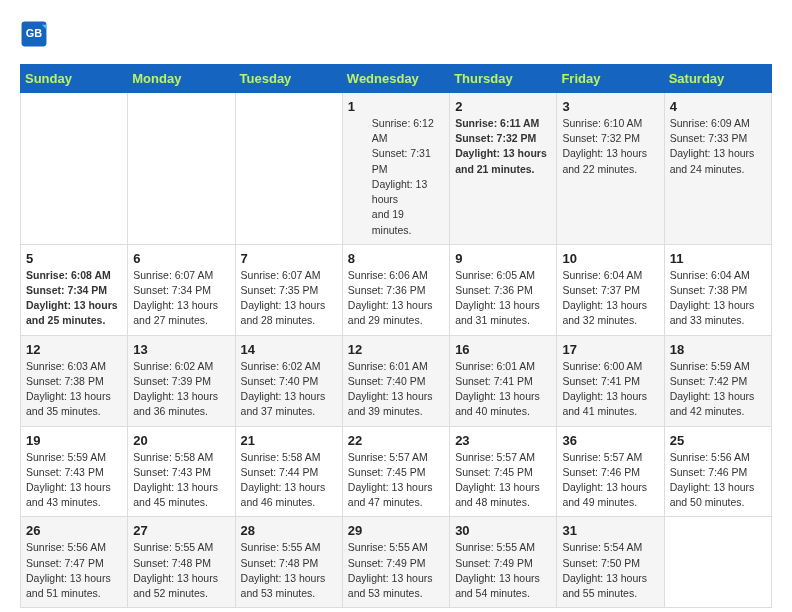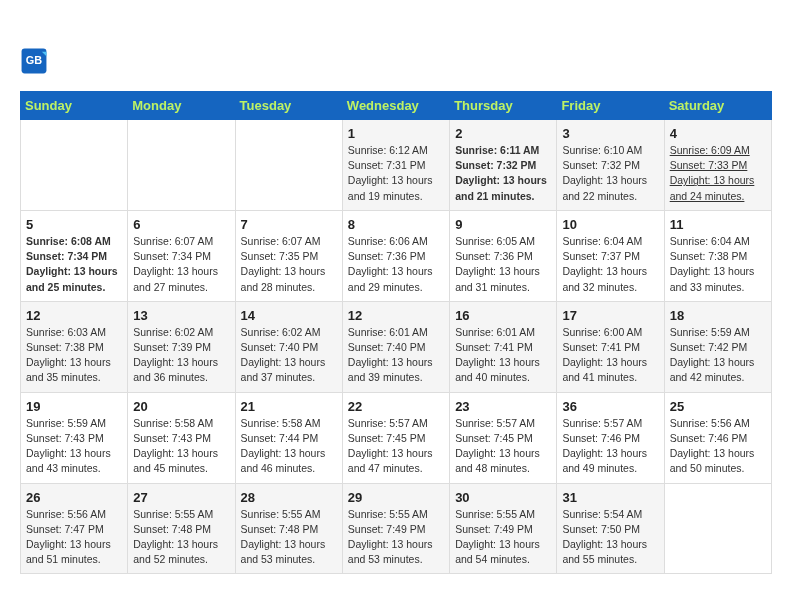--- a/index.html
+++ b/index.html
@@ -13,21 +13,20 @@
     .header {
       display: flex;
       justify-content: space-between;
       align-items: flex-start;
       margin-bottom: 16px;
     }
     .logo {
       display: flex;
       align-items: center;
       gap: 4px;
-      margin-top: 27px;
     }
     .logo-text {
       font-size: 18px;
       font-weight: bold;
       color: #1a1a2e;
       line-height: 1.1;
     }
     .logo-text .blue { color: #1565c0; }
     .logo-icon {
       width: 28px;
@@ -121,42 +120,42 @@
         <th>Saturday</th>
       </tr>
   </thead>
   <tbody id="calendar-body">
   <tr>
         <td class="empty"></td>
         <td class="empty"></td>
         <td class="empty"></td>
         <td>
           <div class="day-num">1</div>
-          <div class="day-info" style="white-space: pre-line;">Sunrise: 6:12 AM
+          <div class="day-info" style="white-space: pre-line; margin-left: 24px;">Sunrise: 6:12 AM
 Sunset: 7:31 PM
 Daylight: 13 hours
 and 19 minutes.</div>
         </td>
         <td>
           <div class="day-num">2</div>
           <div class="day-info" style="white-space: pre-line; font-weight: bold;">Sunrise: 6:11 AM
 Sunset: 7:32 PM
 Daylight: 13 hours
 and 21 minutes.</div>
         </td>
         <td>
           <div class="day-num">3</div>
           <div class="day-info" style="white-space: pre-line;">Sunrise: 6:10 AM
 Sunset: 7:32 PM
 Daylight: 13 hours
 and 22 minutes.</div>
         </td>
         <td>
           <div class="day-num">4</div>
-          <div class="day-info" style="white-space: pre-line; text-decoration: underline;">Sunrise: 6:09 AM
+          <div class="day-info" style="white-space: pre-line;">Sunrise: 6:09 AM
 Sunset: 7:33 PM
 Daylight: 13 hours
 and 24 minutes.</div>
         </td>
       </tr>
       <tr>
         <td>
           <div class="day-num">5</div>
           <div class="day-info" style="white-space: pre-line; font-weight: bold;">Sunrise: 6:08 AM
 Sunset: 7:34 PM

